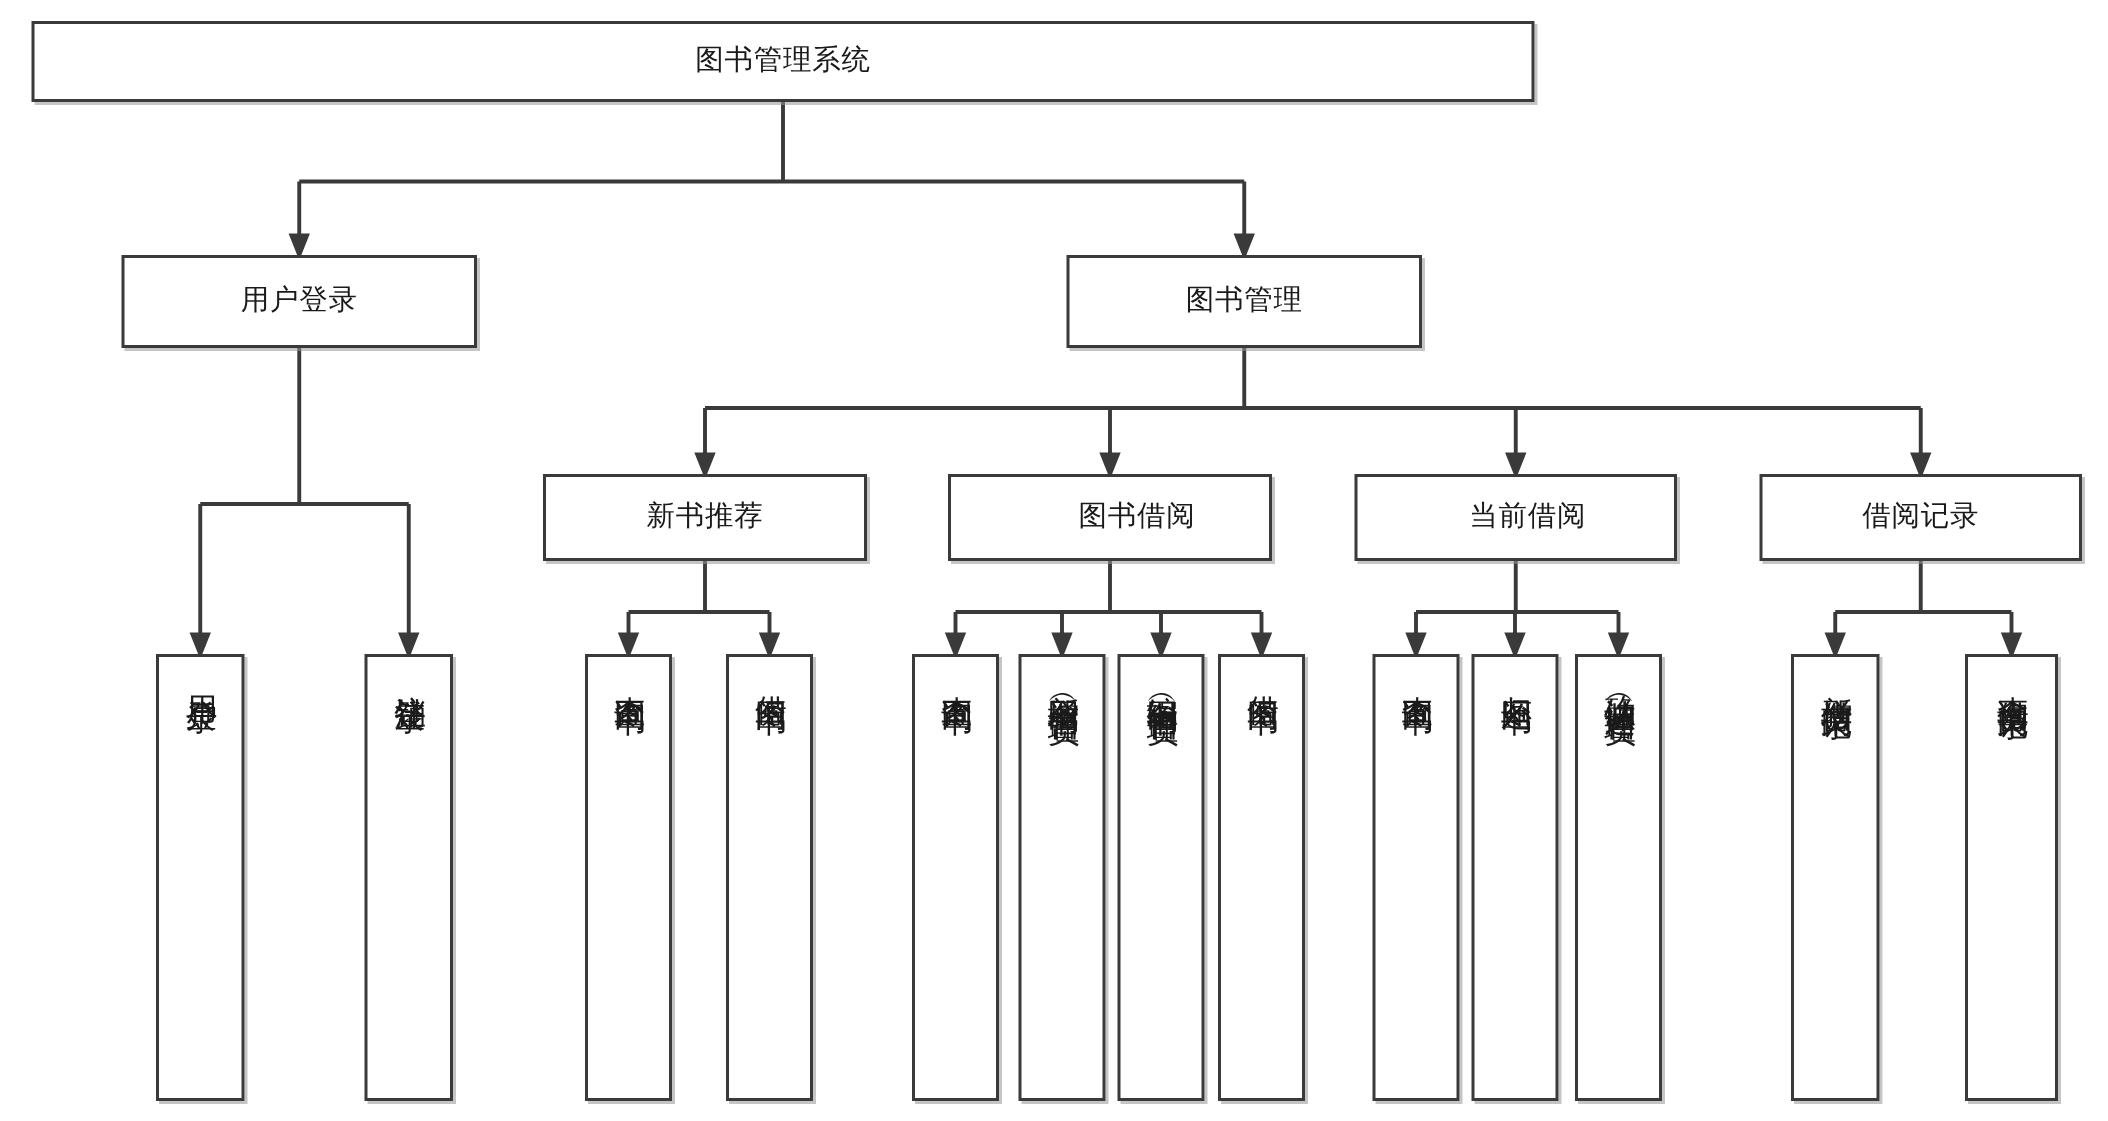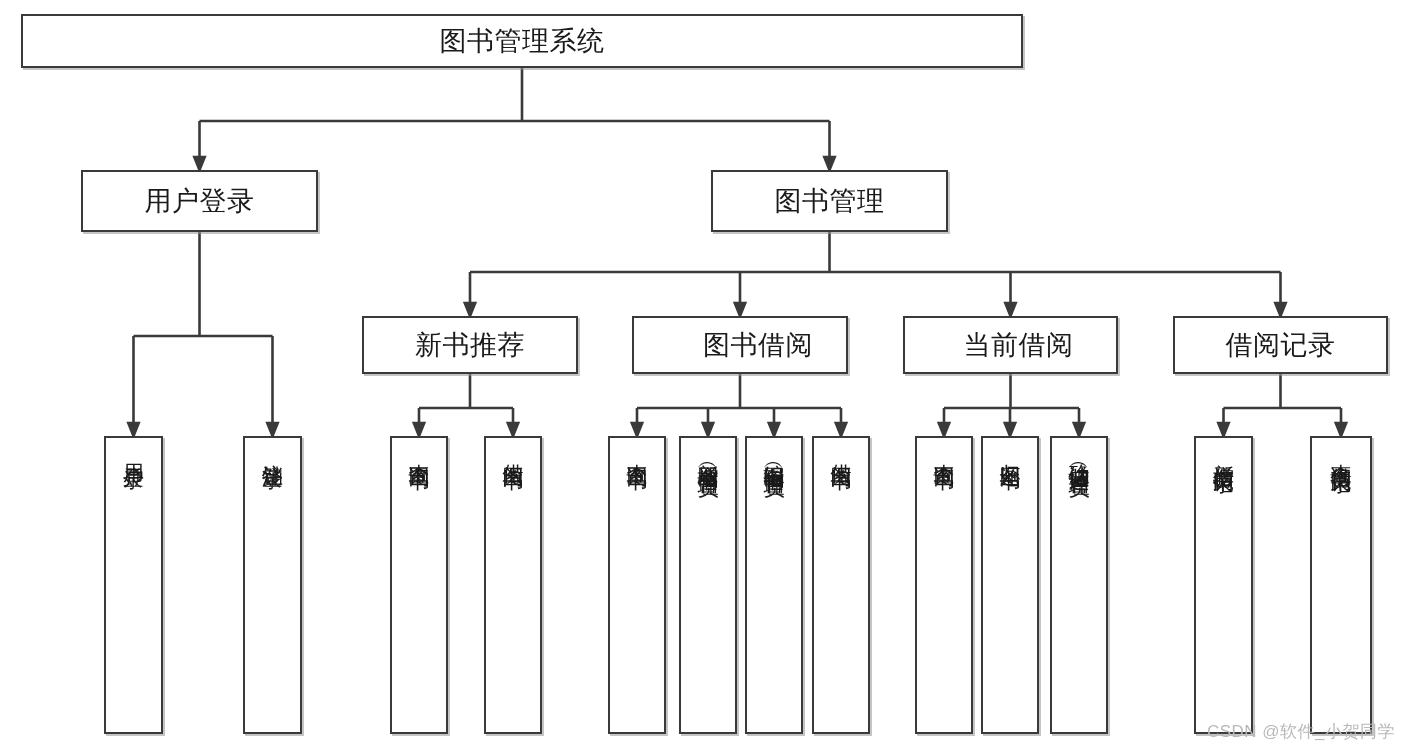--- a/index.html
+++ b/index.html
@@ -40,21 +40,21 @@
   .node-label {
     display: block;
     text-align: center;
     line-height: 1.12;
     letter-spacing: 0.5px;
     color: #1a1a1a;
     white-space: nowrap;
   }
   .orient-h .node-label {
     writing-mode: horizontal-tb;
-    font-size: 27px;
+    font-size: 19px;
   }
   .orient-v {
     align-items: flex-start;
     justify-content: center;
     padding-top: 9px;
   }
   .orient-v .node-label {
     writing-mode: vertical-rl;
     text-orientation: upright;
     font-size: 21px;
@@ -176,14 +176,13 @@
         <span class="node-label">确认归还（管理员）</span>
       </div>
       <div class="node-box orient-v" style="left: 1194px; top: 436px; width: 59px; height: 298px;">
         <span class="node-label">新增借阅记录</span>
       </div>
       <div class="node-box orient-v" style="left: 1310px; top: 436px; width: 62px; height: 298px;">
         <span class="node-label">查询借阅记录</span>
       </div>
     </div>
 
-  <div class="watermark">CSDN @软件_小贺同学</div>
 </div>
 
 </body></html>

